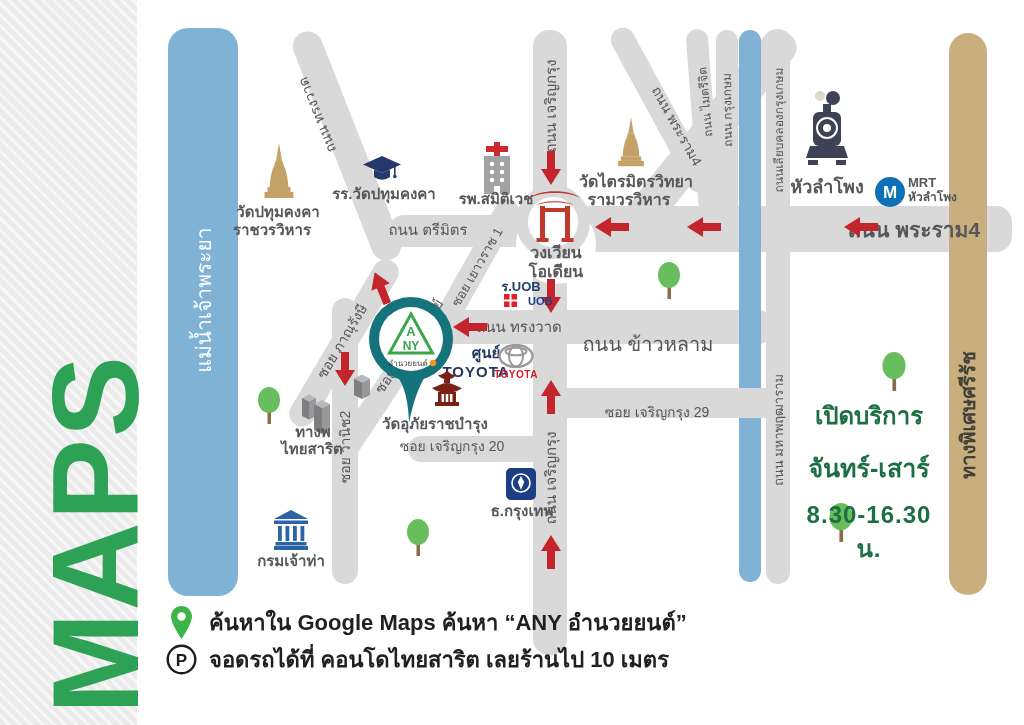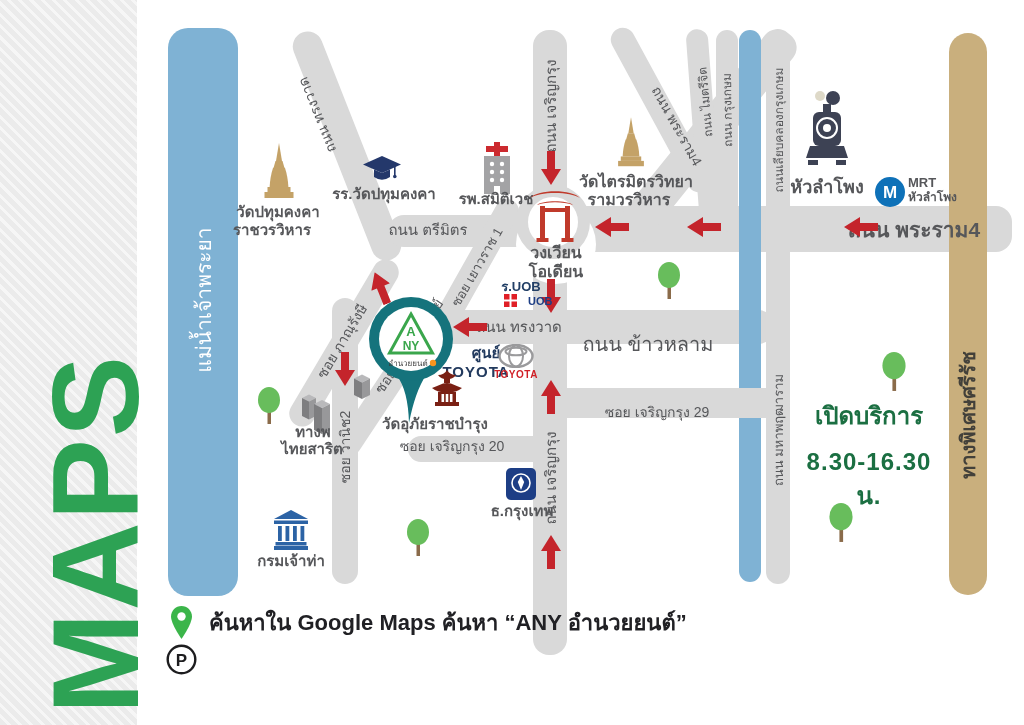--- a/index.html
+++ b/index.html
@@ -363,36 +363,38 @@
       <path d="M45 19L66.5 58H23.5z" fill="none" stroke="#3aa64c" stroke-width="3"></path>
       <text x="45" y="41" text-anchor="middle" font-size="13" font-weight="bold" fill="#3aa64c">A</text>
       <text x="45" y="55" text-anchor="middle" font-size="12" font-weight="bold" fill="#3aa64c">NY</text>
       <text x="42" y="71" text-anchor="middle" font-size="8" fill="#3a3a3a">อำนวยยนต์</text>
       <circle cx="67" cy="68" r="3.2" fill="#f7941d"></circle>
     </svg>
   </div>
 
   <div class="hours">
     <div class="h1">เปิดบริการ</div>
+    <div class="h2">จันทร์-เสาร์</div>
     <div class="h3">8.30-16.30 น.</div>
   </div>
 
   <div class="legend">
     <div class="lrow">
       <span class="licon">
           <svg width="21" height="33" viewBox="0 0 21 33">
             <path d="M10.5 0C4.7 0 0 4.7 0 10.5 0 18 10.5 33 10.5 33S21 18 21 10.5C21 4.7 16.3 0 10.5 0z" fill="#3bb54a"></path>
             <circle cx="10.5" cy="10.5" r="4.2" fill="#fff"></circle>
           </svg>
         </span>
       <span class="ltext">ค้นหาใน Google Maps ค้นหา “ANY อำนวยยนต์”</span>
     </div>
     <div class="lrow">
       <span class="licon">
           <svg width="31" height="31" viewBox="0 0 31 31">
             <circle cx="15.5" cy="15.5" r="13.8" fill="none" stroke="#1d1d1f" stroke-width="2.4"></circle>
             <text x="15.5" y="22" text-anchor="middle" font-size="17" font-weight="bold" fill="#1d1d1f">P</text>
           </svg>
         </span>
+      <span class="ltext">จอดรถได้ที่ คอนโดไทยสาริต เลยร้านไป 10 เมตร</span>
     </div>
   </div>
 
 </div>
 
 </body></html>

